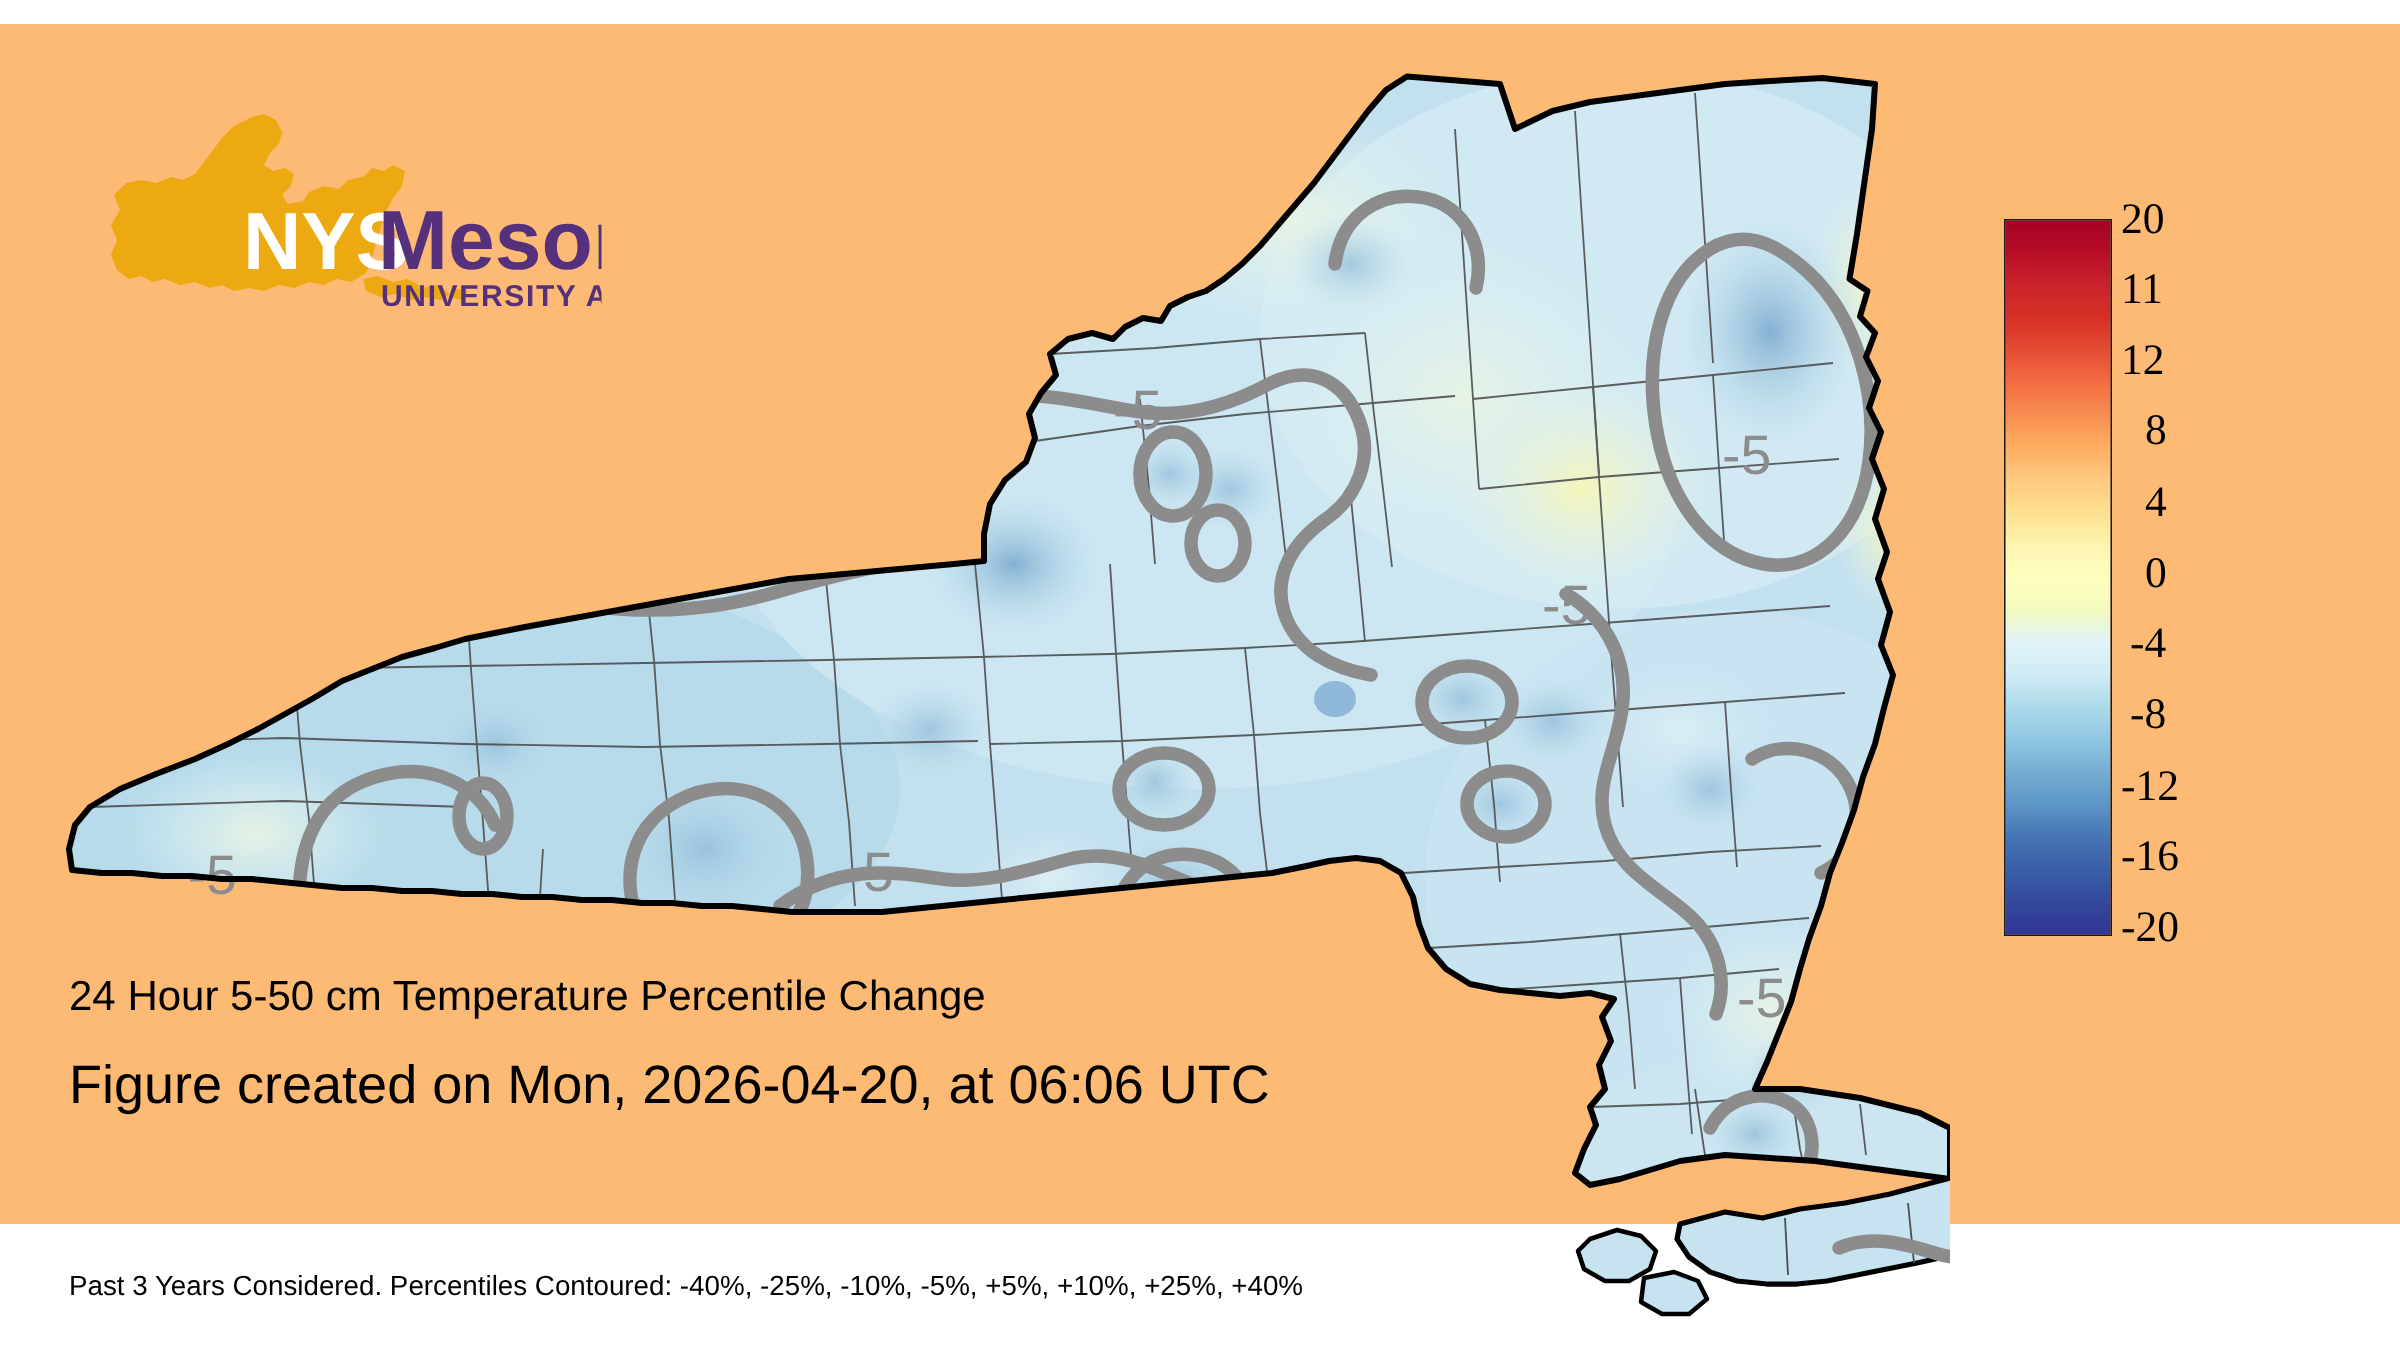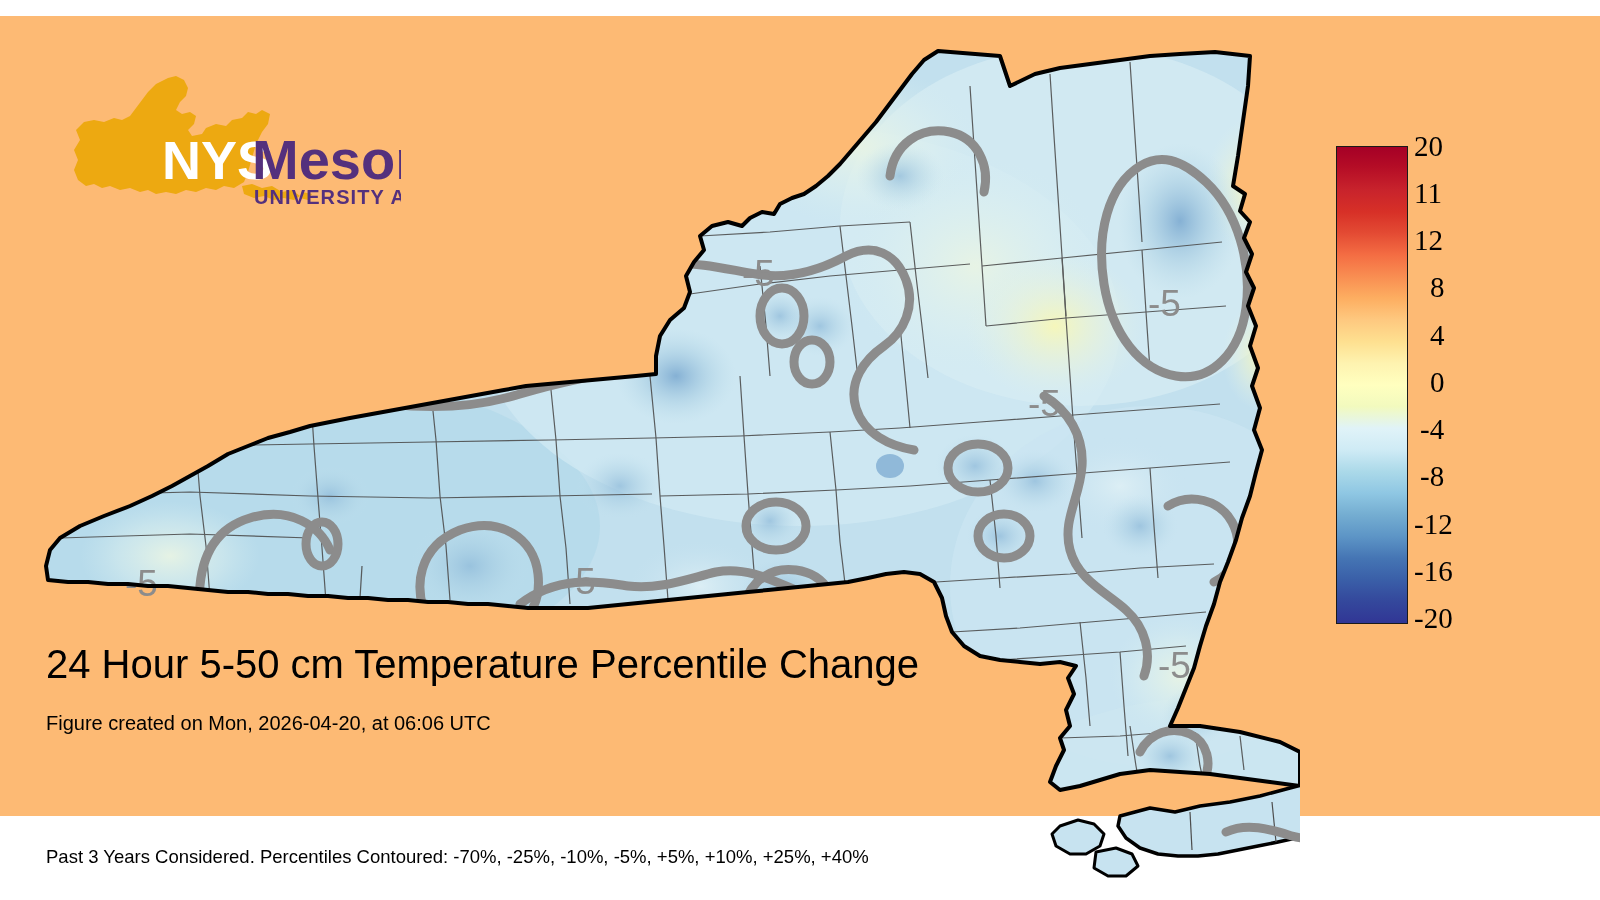--- a/index.html
+++ b/index.html
@@ -43,22 +43,22 @@
         #3a5fa8 90.9%,
         #34489c 95.4%,
         #313695 100%);
      border:1px solid #1a1a1a;box-sizing:border-box;}
   .cbticks{position:absolute;left:78px;top:0;width:96px;height:478px;font-family:Liberation Serif, serif;}
   .cbtick{position:absolute;left:0;font-size:29px;line-height:29px;
           color:#000;white-space:nowrap;}
 
   
   .titleblock{position:absolute;left:46px;top:626px;width:960px;}
-  .t-main{font-size:40px;line-height:44px;color:#000;white-space:nowrap;}
-  .t-sub{font-size:20px;line-height:46px;color:#000;white-space:nowrap;}
+  .t-main{font-size:28px;line-height:44px;color:#000;white-space:nowrap;}
+  .t-sub{font-size:36px;line-height:46px;color:#000;white-space:nowrap;}
   .t-foot{position:absolute;left:46px;top:830px;font-size:18.5px;
           line-height:22px;color:#000;white-space:nowrap;}
 
   .contour-label{font-family:"Liberation Sans",sans-serif;font-size:37px;
                  fill:#8c8c8c;font-weight:400;}
 </style>
 </head>
 <body>
 
 <div id="stage">
@@ -349,15 +349,15 @@
       <div class="cbtick" style="top:411px">-16</div>
       <div class="cbtick" style="top:458px">-20</div>
     </div>
   </div>
 
   <div class="titleblock">
     <div class="t-main">24 Hour 5-50 cm Temperature Percentile Change</div>
     <div style="height:14px"></div>
     <div class="t-sub">Figure created on Mon, 2026-04-20, at 06:06 UTC</div>
   </div>
-  <div class="t-foot">Past 3 Years Considered. Percentiles Contoured: -70%, -25%, -10%, -5%, +5%, +10%, +25%, +40%</div>
+  <div class="t-foot">Past 3 Years Considered. Percentiles Contoured: -40%, -25%, -10%, -5%, +5%, +10%, +25%, +40%</div>
 
 </div>
 
 </body></html>

